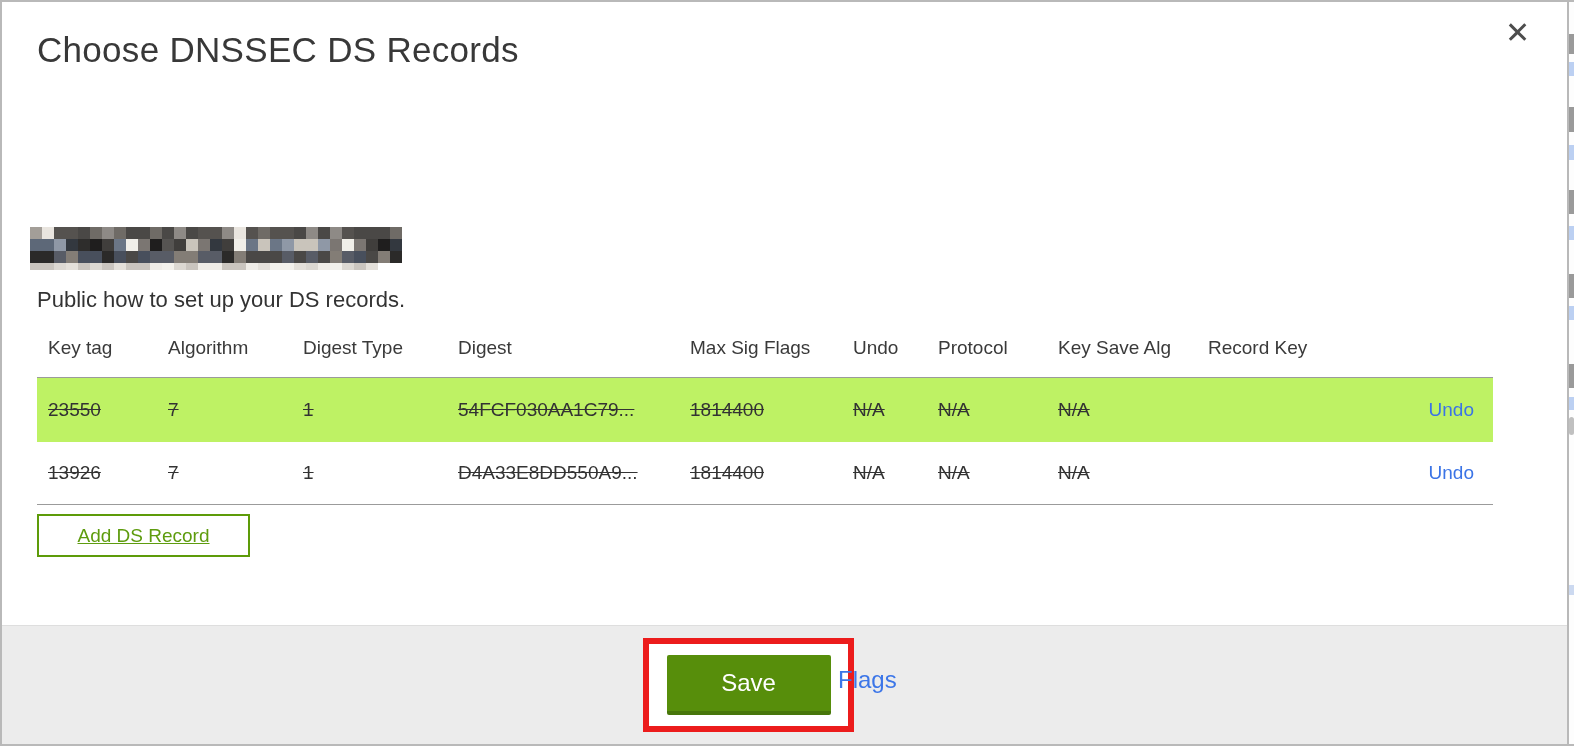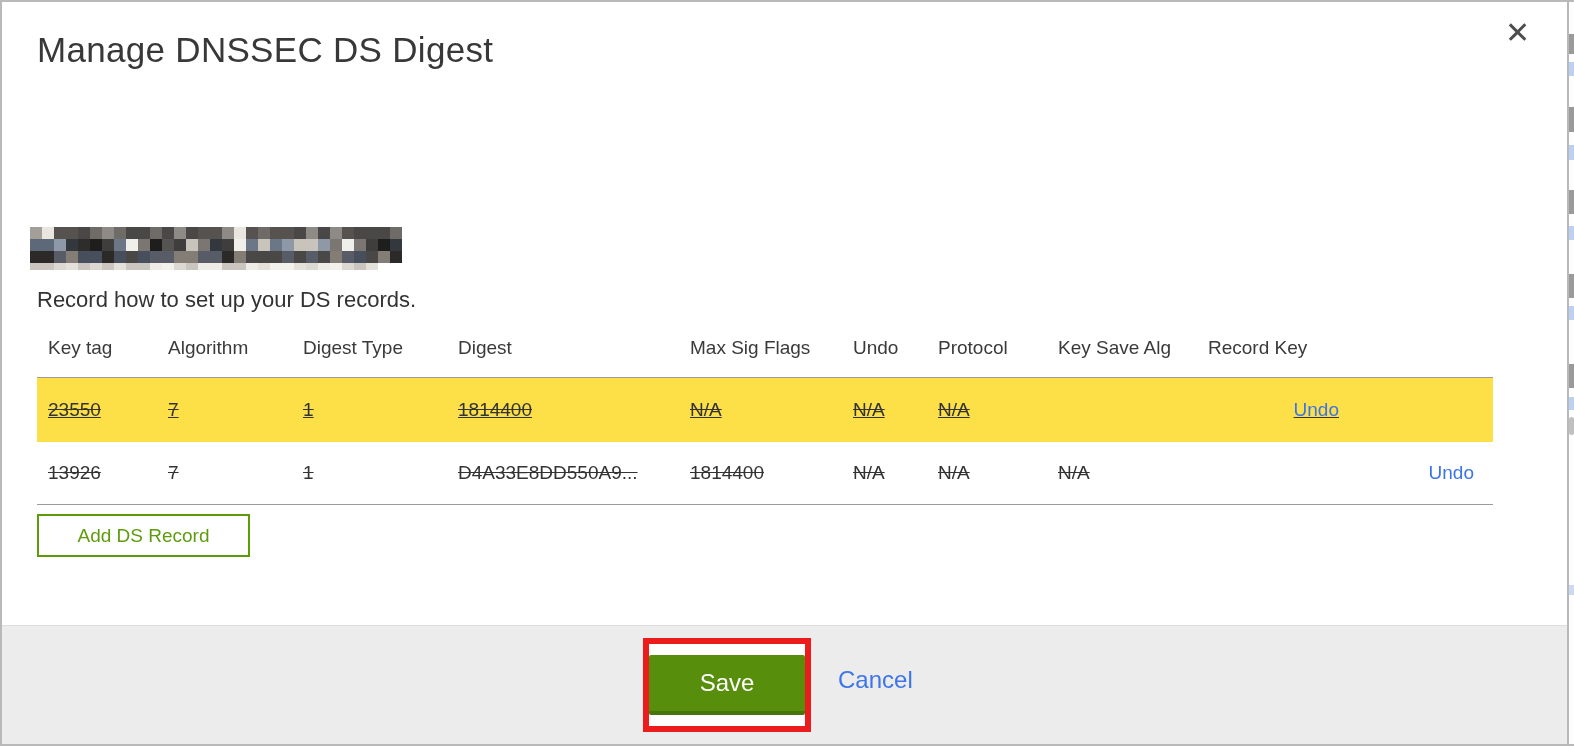--- a/index.html
+++ b/index.html
@@ -23,79 +23,80 @@
 
   .subtitle { position:absolute; left:35px; top:285px; font-size:22px; color:#333; }
 
   .table { position:absolute; left:35px; top:330px; width:1456px; font-size:19px; color:#333; }
   .grid-row { display:grid; padding-left:11px;
     grid-template-columns:120px 135px 155px 232px 163px 85px 120px 150px 150px 1fr;
     align-items:center; }
   .thead { height:46px; border-bottom:1px solid #9b9b9b; color:#3a3a3a; }
   .thead .hcell { align-self:start; padding-top:5px; }
   .trow { height:64px; }
-  .trow.alt { background:#fde047;text-decoration:underline; }
+  .trow.alt { background:#bef264; }
   .trow:last-child { height:63px; border-bottom:1px solid #9b9b9b; }
   .tcell.del { text-decoration:line-through; }
   .ucell { text-align:right; padding-right:19px; color:#3b74e6; cursor:pointer; }
 
   .add-btn { position:absolute; left:35px; top:512px; width:213px; height:43px;
              background:#fff; border:2px solid #5d9b09; color:#5e9c0e; font-size:19px;
-             font-family:inherit; cursor:pointer; }
+             font-family:inherit; cursor:pointer;text-decoration:underline; }
 
   .footer { position:absolute; left:0; right:0; top:623px; bottom:0;
             background:#ececec; border-top:1px solid #dedede; }
 
-  .red-box { position:absolute; left:641px; top:12px; width:168px; height:94px;
+  .red-box { position:absolute; left:641px; top:12px; width:211px; height:94px;
              border:6px solid #ec1c1c; background:#fff;
              display:flex; align-items:center; justify-content:center; }
   .save-btn { width:164px; height:60px; background:#578e0b; border:none;
               border-bottom:4px solid #47760a; border-radius:2px; color:#fff;
               font-size:24px; font-family:inherit; cursor:pointer; }
   .cancel { position:absolute; left:836px; top:40px; font-size:24px; color:#3c76e8;
             cursor:pointer; text-decoration:none; }
 
   .sliver { position:absolute; left:1569px; top:0; width:5px; height:746px; background:#fdfdfd;
             border-top:2px solid #b9b9b9; border-bottom:2px solid #b9b9b9; }
   .sliver .frag { position:absolute; left:0; width:5px; }
   .sliver .thumb { position:absolute; left:0; width:5px; border-radius:3px; background:#c0c0c0; }
 </style>
 </head>
 <body>
 
 <div class="modal">
   <span class="close">✕</span>
-  <h1 class="title">Manage DNSSEC DS Digest</h1>
+  <h1 class="title">Choose DNSSEC DS Records</h1>
 
   <div class="redacted" id="redacted">
       <div class="row"><span class="px" style="background: rgb(163, 158, 152);"></span><span class="px" style="background: rgb(233, 229, 223);"></span><span class="px" style="background: rgb(85, 82, 79);"></span><span class="px" style="background: rgb(85, 82, 79);"></span><span class="px" style="background: rgb(74, 72, 70);"></span><span class="px" style="background: rgb(111, 107, 102);"></span><span class="px" style="background: rgb(142, 138, 134);"></span><span class="px" style="background: rgb(111, 107, 102);"></span><span class="px" style="background: rgb(74, 72, 70);"></span><span class="px" style="background: rgb(74, 72, 70);"></span><span class="px" style="background: rgb(111, 107, 102);"></span><span class="px" style="background: rgb(74, 72, 70);"></span><span class="px" style="background: rgb(142, 138, 134);"></span><span class="px" style="background: rgb(74, 72, 70);"></span><span class="px" style="background: rgb(85, 82, 79);"></span><span class="px" style="background: rgb(85, 82, 79);"></span><span class="px" style="background: rgb(142, 138, 134);"></span><span class="px" style="background: rgb(233, 229, 223);"></span><span class="px" style="background: rgb(85, 82, 79);"></span><span class="px" style="background: rgb(111, 107, 102);"></span><span class="px" style="background: rgb(85, 82, 79);"></span><span class="px" style="background: rgb(85, 82, 79);"></span><span class="px" style="background: rgb(74, 72, 70);"></span><span class="px" style="background: rgb(142, 138, 134);"></span><span class="px" style="background: rgb(74, 72, 70);"></span><span class="px" style="background: rgb(142, 138, 134);"></span><span class="px" style="background: rgb(85, 82, 79);"></span><span class="px" style="background: rgb(74, 72, 70);"></span><span class="px" style="background: rgb(74, 72, 70);"></span><span class="px" style="background: rgb(74, 72, 70);"></span><span class="px" style="background: rgb(111, 107, 102);"></span></div>
       <div class="row"><span class="px" style="background: rgb(93, 104, 120);"></span><span class="px" style="background: rgb(93, 104, 120);"></span><span class="px" style="background: rgb(143, 152, 166);"></span><span class="px" style="background: rgb(51, 56, 63);"></span><span class="px" style="background: rgb(46, 45, 44);"></span><span class="px" style="background: rgb(31, 30, 30);"></span><span class="px" style="background: rgb(64, 62, 60);"></span><span class="px" style="background: rgb(107, 118, 134);"></span><span class="px" style="background: rgb(241, 239, 233);"></span><span class="px" style="background: rgb(123, 118, 114);"></span><span class="px" style="background: rgb(31, 30, 30);"></span><span class="px" style="background: rgb(86, 84, 82);"></span><span class="px" style="background: rgb(64, 62, 60);"></span><span class="px" style="background: rgb(201, 196, 187);"></span><span class="px" style="background: rgb(123, 118, 114);"></span><span class="px" style="background: rgb(51, 56, 63);"></span><span class="px" style="background: rgb(64, 62, 60);"></span><span class="px" style="background: rgb(241, 239, 233);"></span><span class="px" style="background: rgb(107, 118, 134);"></span><span class="px" style="background: rgb(201, 196, 187);"></span><span class="px" style="background: rgb(107, 118, 134);"></span><span class="px" style="background: rgb(143, 152, 166);"></span><span class="px" style="background: rgb(201, 196, 187);"></span><span class="px" style="background: rgb(201, 196, 187);"></span><span class="px" style="background: rgb(143, 152, 166);"></span><span class="px" style="background: rgb(123, 118, 114);"></span><span class="px" style="background: rgb(241, 239, 233);"></span><span class="px" style="background: rgb(123, 118, 114);"></span><span class="px" style="background: rgb(64, 62, 60);"></span><span class="px" style="background: rgb(31, 30, 30);"></span><span class="px" style="background: rgb(51, 56, 63);"></span></div>
       <div class="row"><span class="px" style="background: rgb(43, 42, 41);"></span><span class="px" style="background: rgb(43, 42, 41);"></span><span class="px" style="background: rgb(88, 92, 102);"></span><span class="px" style="background: rgb(131, 125, 118);"></span><span class="px" style="background: rgb(72, 79, 92);"></span><span class="px" style="background: rgb(72, 79, 92);"></span><span class="px" style="background: rgb(43, 42, 41);"></span><span class="px" style="background: rgb(72, 79, 92);"></span><span class="px" style="background: rgb(74, 72, 70);"></span><span class="px" style="background: rgb(72, 79, 92);"></span><span class="px" style="background: rgb(88, 92, 102);"></span><span class="px" style="background: rgb(88, 92, 102);"></span><span class="px" style="background: rgb(131, 125, 118);"></span><span class="px" style="background: rgb(131, 125, 118);"></span><span class="px" style="background: rgb(88, 92, 102);"></span><span class="px" style="background: rgb(88, 92, 102);"></span><span class="px" style="background: rgb(43, 42, 41);"></span><span class="px" style="background: rgb(131, 125, 118);"></span><span class="px" style="background: rgb(74, 72, 70);"></span><span class="px" style="background: rgb(74, 72, 70);"></span><span class="px" style="background: rgb(74, 72, 70);"></span><span class="px" style="background: rgb(88, 92, 102);"></span><span class="px" style="background: rgb(74, 72, 70);"></span><span class="px" style="background: rgb(88, 92, 102);"></span><span class="px" style="background: rgb(74, 72, 70);"></span><span class="px" style="background: rgb(131, 125, 118);"></span><span class="px" style="background: rgb(88, 92, 102);"></span><span class="px" style="background: rgb(72, 79, 92);"></span><span class="px" style="background: rgb(74, 72, 70);"></span><span class="px" style="background: rgb(131, 125, 118);"></span><span class="px" style="background: rgb(43, 42, 41);"></span></div>
       <div class="row short"><span class="px" style="background: rgb(202, 197, 191);"></span><span class="px" style="background: rgb(202, 197, 191);"></span><span class="px" style="background: rgb(220, 216, 210);"></span><span class="px" style="background: rgb(228, 224, 218);"></span><span class="px" style="background: rgb(202, 197, 191);"></span><span class="px" style="background: rgb(220, 216, 210);"></span><span class="px" style="background: rgb(202, 197, 191);"></span><span class="px" style="background: rgb(228, 224, 218);"></span><span class="px" style="background: rgb(202, 197, 191);"></span><span class="px" style="background: rgb(202, 197, 191);"></span><span class="px" style="background: rgb(239, 236, 231);"></span><span class="px" style="background: rgb(243, 241, 236);"></span><span class="px" style="background: rgb(220, 216, 210);"></span><span class="px" style="background: rgb(202, 197, 191);"></span><span class="px" style="background: rgb(239, 236, 231);"></span><span class="px" style="background: rgb(239, 236, 231);"></span><span class="px" style="background: rgb(202, 197, 191);"></span><span class="px" style="background: rgb(202, 197, 191);"></span><span class="px" style="background: rgb(239, 236, 231);"></span><span class="px" style="background: rgb(228, 224, 218);"></span><span class="px" style="background: rgb(243, 241, 236);"></span><span class="px" style="background: rgb(243, 241, 236);"></span><span class="px" style="background: rgb(228, 224, 218);"></span><span class="px" style="background: rgb(220, 216, 210);"></span><span class="px" style="background: rgb(239, 236, 231);"></span><span class="px" style="background: rgb(243, 241, 236);"></span><span class="px" style="background: rgb(220, 216, 210);"></span><span class="px" style="background: rgb(202, 197, 191);"></span><span class="px" style="background: rgb(228, 224, 218);"></span></div>
     </div>
 
-  <p class="subtitle">Record how to set up your DS records.</p>
+  <p class="subtitle">Public how to set up your DS records.</p>
 
   <div class="table">
     <div class="grid-row thead" id="thead">
         <span class="hcell">Key tag</span>
         <span class="hcell">Algorithm</span>
         <span class="hcell">Digest Type</span>
         <span class="hcell">Digest</span>
         <span class="hcell">Max Sig Flags</span>
         <span class="hcell">Undo</span>
         <span class="hcell">Protocol</span>
         <span class="hcell">Key Save Alg</span>
         <span class="hcell">Record Key</span>
       </div>
     <div id="tbody">
         <div class="grid-row trow alt">
           <span class="tcell del">23550</span>
           <span class="tcell del">7</span>
           <span class="tcell del">1</span>
+          <span class="tcell del">54FCF030AA1C79...</span>
           <span class="tcell del">1814400</span>
           <span class="tcell del">N/A</span>
           <span class="tcell del">N/A</span>
           <span class="tcell del">N/A</span>
           <span class="tcell"></span>
           <span class="ucell">Undo</span>
         </div>
         <div class="grid-row trow">
           <span class="tcell del">13926</span>
           <span class="tcell del">7</span>
@@ -110,21 +111,21 @@
         </div>
       </div>
   </div>
 
   <button class="add-btn">Add DS Record</button>
 
   <div class="footer">
     <div class="red-box">
       <button class="save-btn">Save</button>
     </div>
-    <a class="cancel">Cancel</a>
+    <a class="cancel">Flags</a>
   </div>
 </div>
 
 <div class="sliver" id="sliver">
     <div class="frag" style="top: 32px; height: 20px; background: rgb(154, 154, 154);"></div>
     <div class="frag" style="top: 60px; height: 14px; background: rgb(188, 208, 242);"></div>
     <div class="frag" style="top: 105px; height: 25px; background: rgb(154, 154, 154);"></div>
     <div class="frag" style="top: 143px; height: 15px; background: rgb(188, 208, 242);"></div>
     <div class="frag" style="top: 188px; height: 24px; background: rgb(154, 154, 154);"></div>
     <div class="frag" style="top: 224px; height: 14px; background: rgb(188, 208, 242);"></div>

